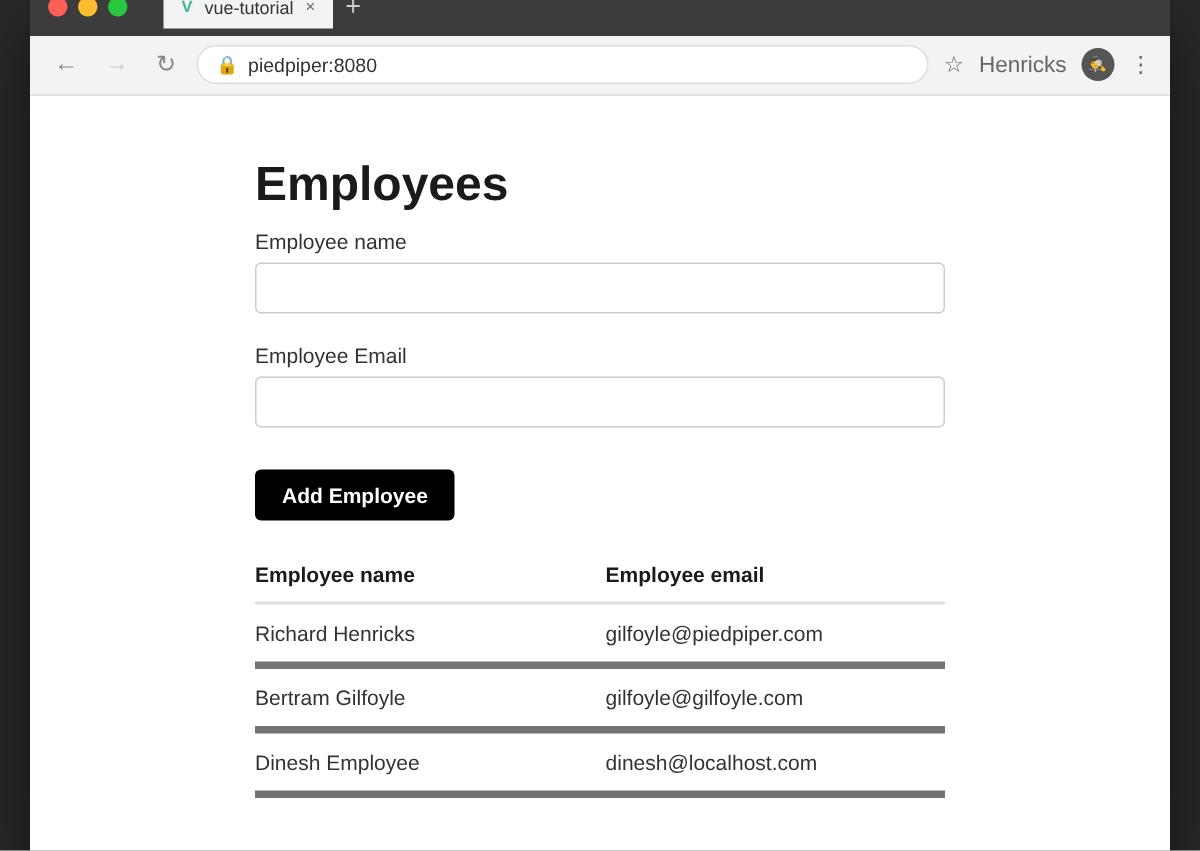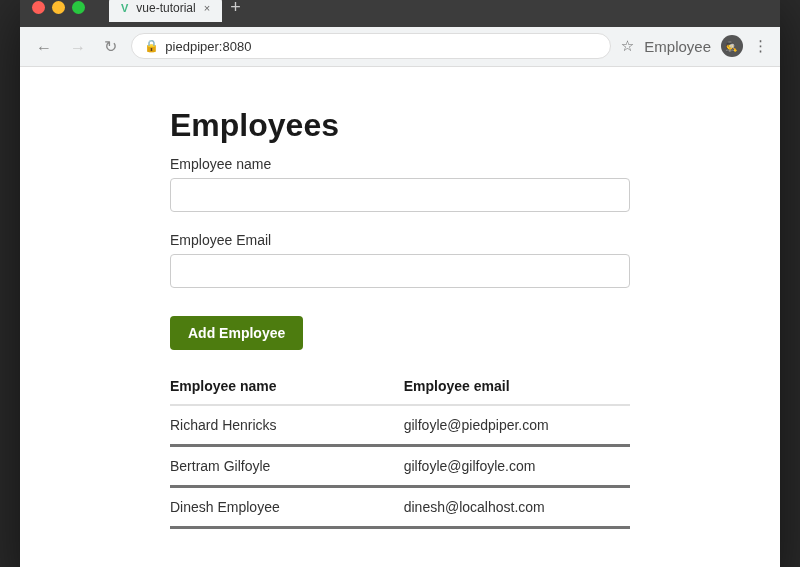--- a/index.html
+++ b/index.html
@@ -176,21 +176,21 @@
       height: 34px;
       border: 1px solid #ccc;
       border-radius: 4px;
       padding: 0 10px;
       font-size: 14px;
       outline: none;
       color: #333;
     }
 
     .add-btn {
-      background: #4d7c0f;
+      background: #000000;
       color: white;
       border: none;
       border-radius: 4px;
       padding: 9px 18px;
       font-size: 14px;
       font-weight: 600;
       cursor: pointer;
       margin-top: 8px;
       margin-bottom: 28px;
     }
@@ -207,21 +207,21 @@
       font-weight: 700;
       color: #1a1a1a;
       padding-bottom: 10px;
       border-bottom: 2px solid #e0e0e0;
     }
 
     .emp-table td {
       padding: 11px 0;
       font-size: 14px;
       color: #333;
-      border-bottom: 3px solid #737373;
+      border-bottom: 5px solid #737373;
     }
 
     .emp-table td:first-child {
       padding-right: 40px;
     }
   </style>
 </head>
 <body>
 
 <div class="browser-window">
@@ -245,21 +245,21 @@
   <div class="address-bar">
     <button class="nav-btn">←</button>
     <button class="nav-btn" disabled="">→</button>
     <button class="nav-btn">↻</button>
     <div class="url-bar">
       <span class="lock-icon">🔒</span>
       <span>piedpiper:8080</span>
     </div>
     <div class="address-bar-right">
       <span>☆</span>
-      <span>Employee</span>
+      <span>Henricks</span>
       <div class="incognito-badge">
         <span>🕵</span>
       </div>
       <span>⋮</span>
     </div>
   </div>
 
   <div class="page-content">
     <h1 class="page-title">Employees</h1>
 

